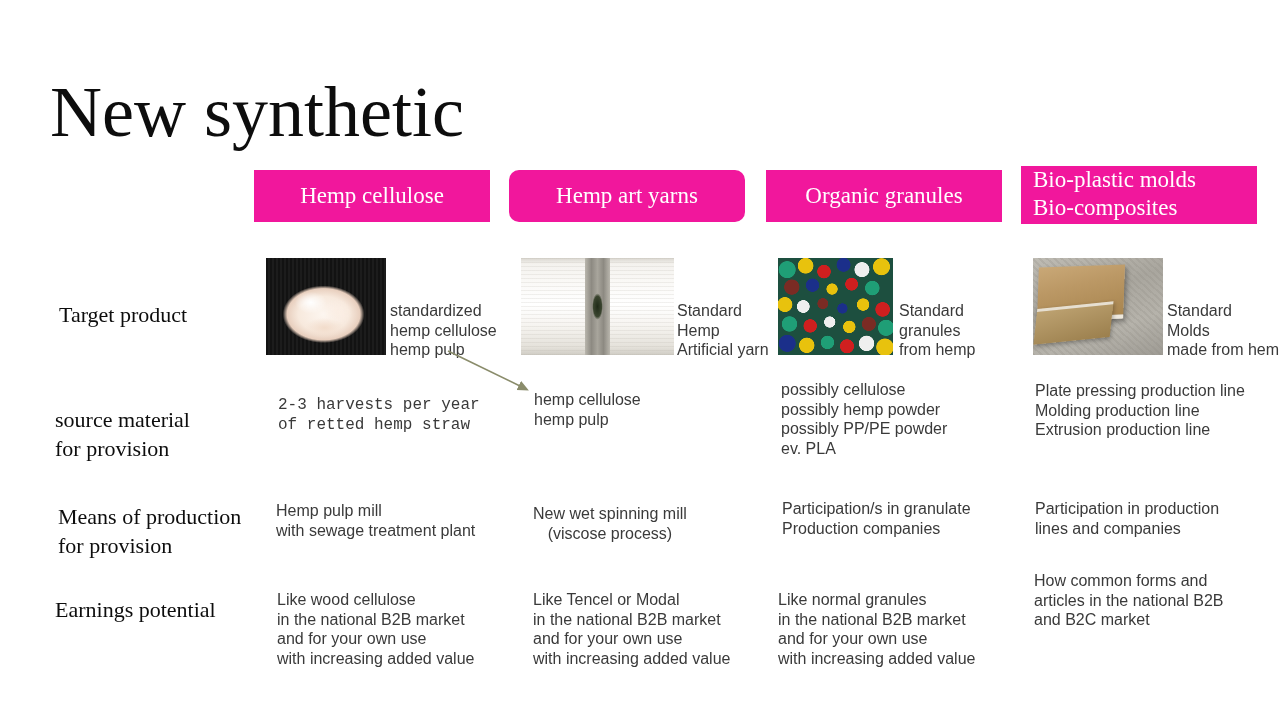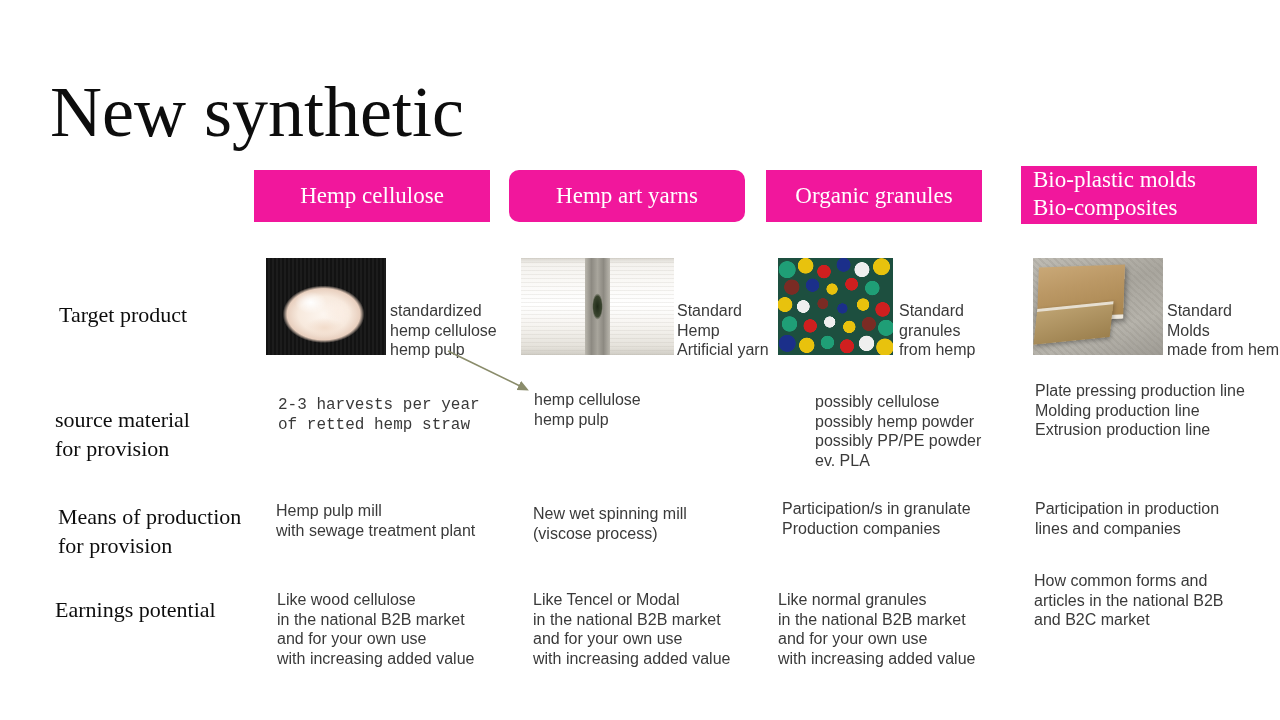--- a/index.html
+++ b/index.html
@@ -53,21 +53,21 @@
   }
   .hdr.left {
     display: flex;
     flex-direction: column;
     align-items: flex-start;
     padding-left: 12px;
     text-align: left;
   }
   #hdr-0 { left: 254px; top: 170px; width: 236px; height: 52px; }
   #hdr-1 { left: 509px; top: 170px; width: 236px; height: 52px; border-radius: 10px; }
-  #hdr-2 { left: 766px; top: 170px; width: 216px; height: 52px; }
+  #hdr-2 { left: 766px; top: 170px; width: 236px; height: 52px; }
   #hdr-3 { left: 1021px; top: 166px; width: 236px; height: 58px; }
 
   
   .rowlabel {
     position: absolute;
     font-family: "Liberation Serif", serif;
     font-size: 22px;
     line-height: 29px;
     color: #0d0d0d;
     white-space: pre-line;
@@ -201,26 +201,26 @@
   }
   
   #cap-0 { left: 390px; top: 301px; }
   #cap-1 { left: 677px; top: 301px; }
   #cap-2 { left: 899px; top: 301px; }
   #cap-3 { left: 1167px; top: 301px; width: 130px; }
 
   
   #src-0 { left: 278px; top: 396px; font-family: Liberation Mono, monospace; }
   #src-1 { left: 534px; top: 390px; }
-  #src-2 { left: 781px; top: 392px; margin-left: 34px; }
+  #src-2 { left: 781px; top: 380px; }
   #src-3 { left: 1035px; top: 381px; }
 
   
   #mop-0 { left: 276px; top: 501px; }
-  #mop-1 { left: 533px; top: 504px; }
+  #mop-1 { left: 533px; top: 504px; text-align: center; }
   #mop-2 { left: 782px; top: 499px; }
   #mop-3 { left: 1035px; top: 499px; }
 
   
   #earn-0 { left: 277px; top: 590px; }
   #earn-1 { left: 533px; top: 590px; }
   #earn-2 { left: 778px; top: 590px; }
   #earn-3 { left: 1034px; top: 571px; }
 
   

